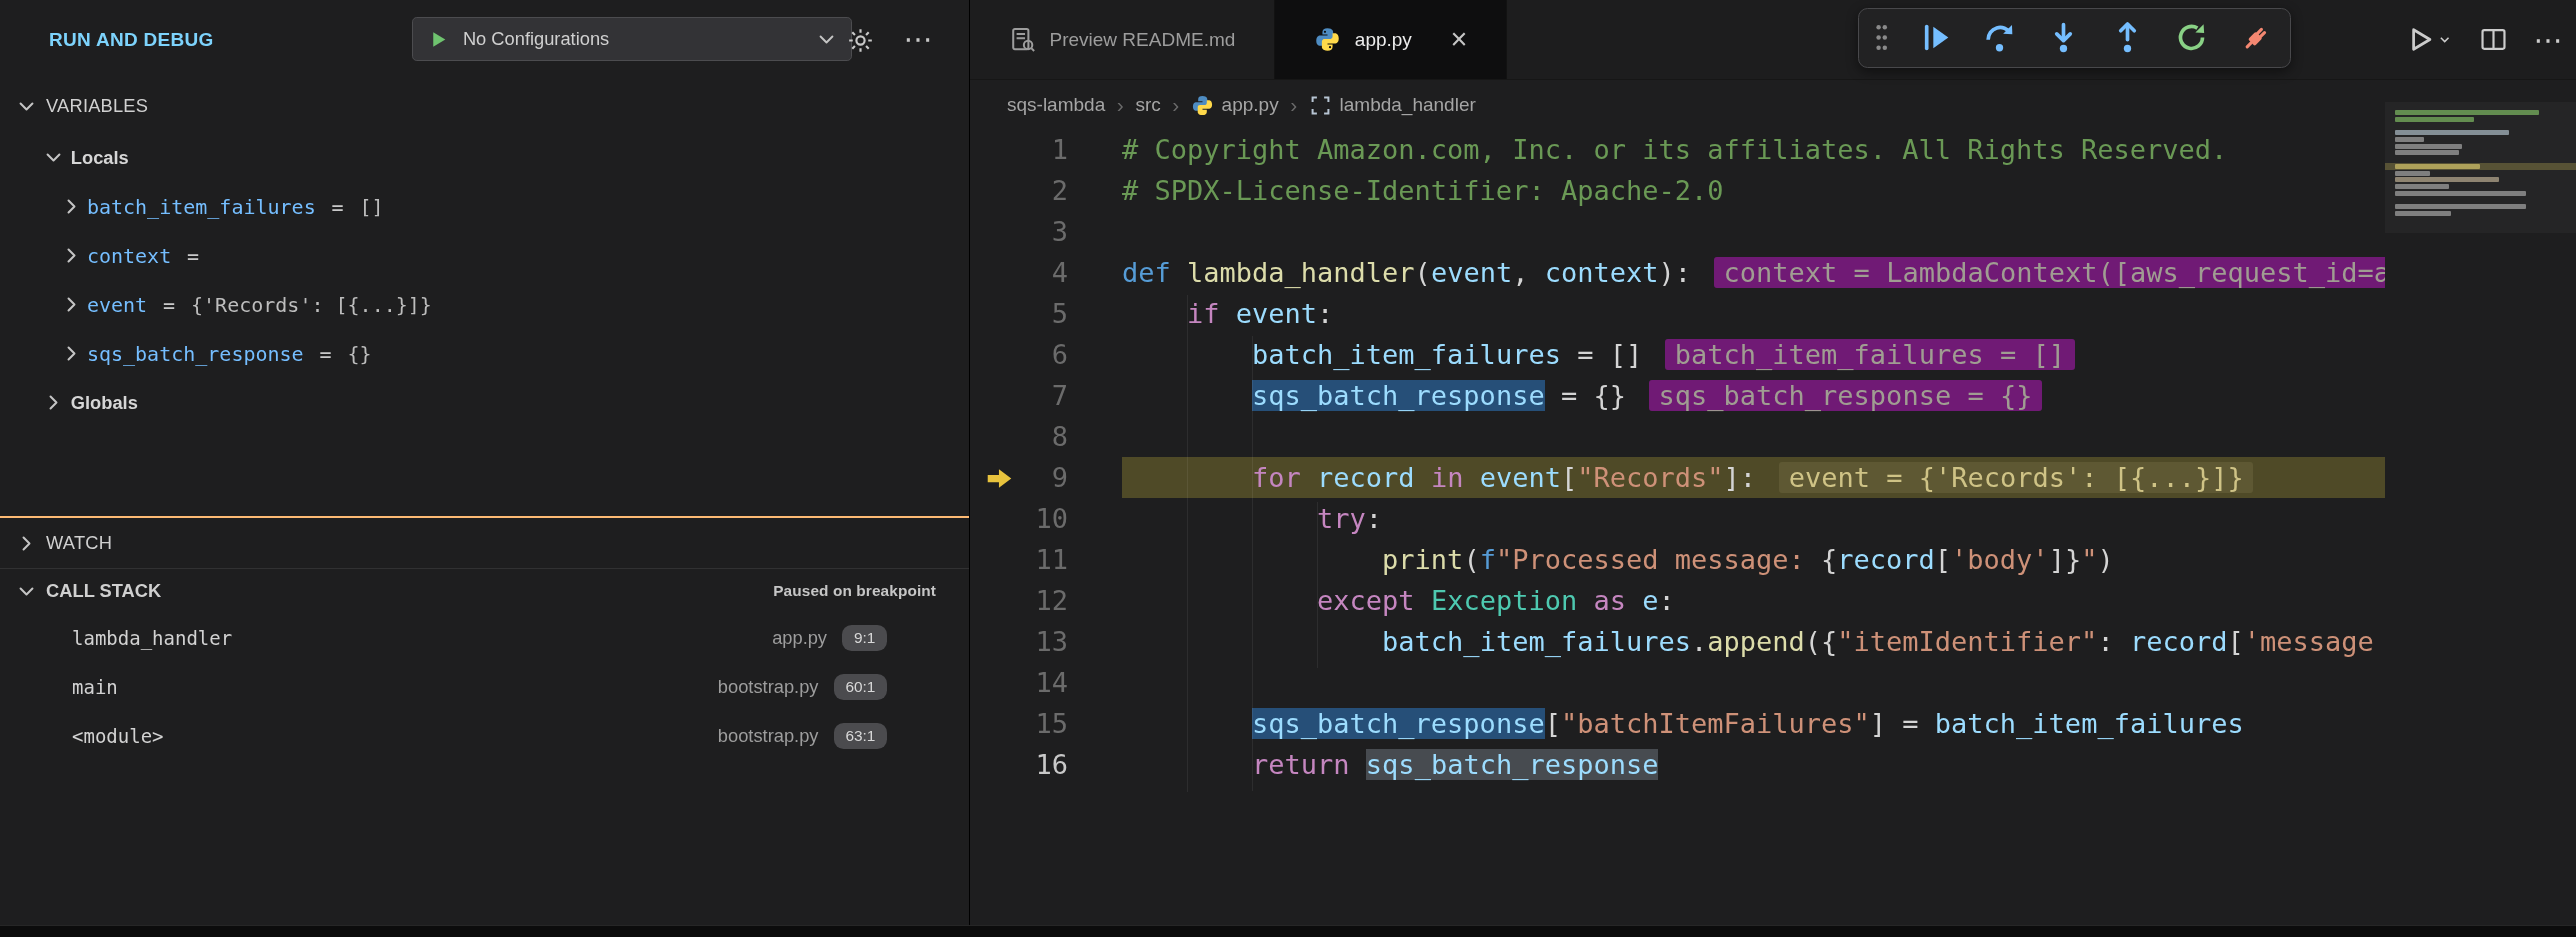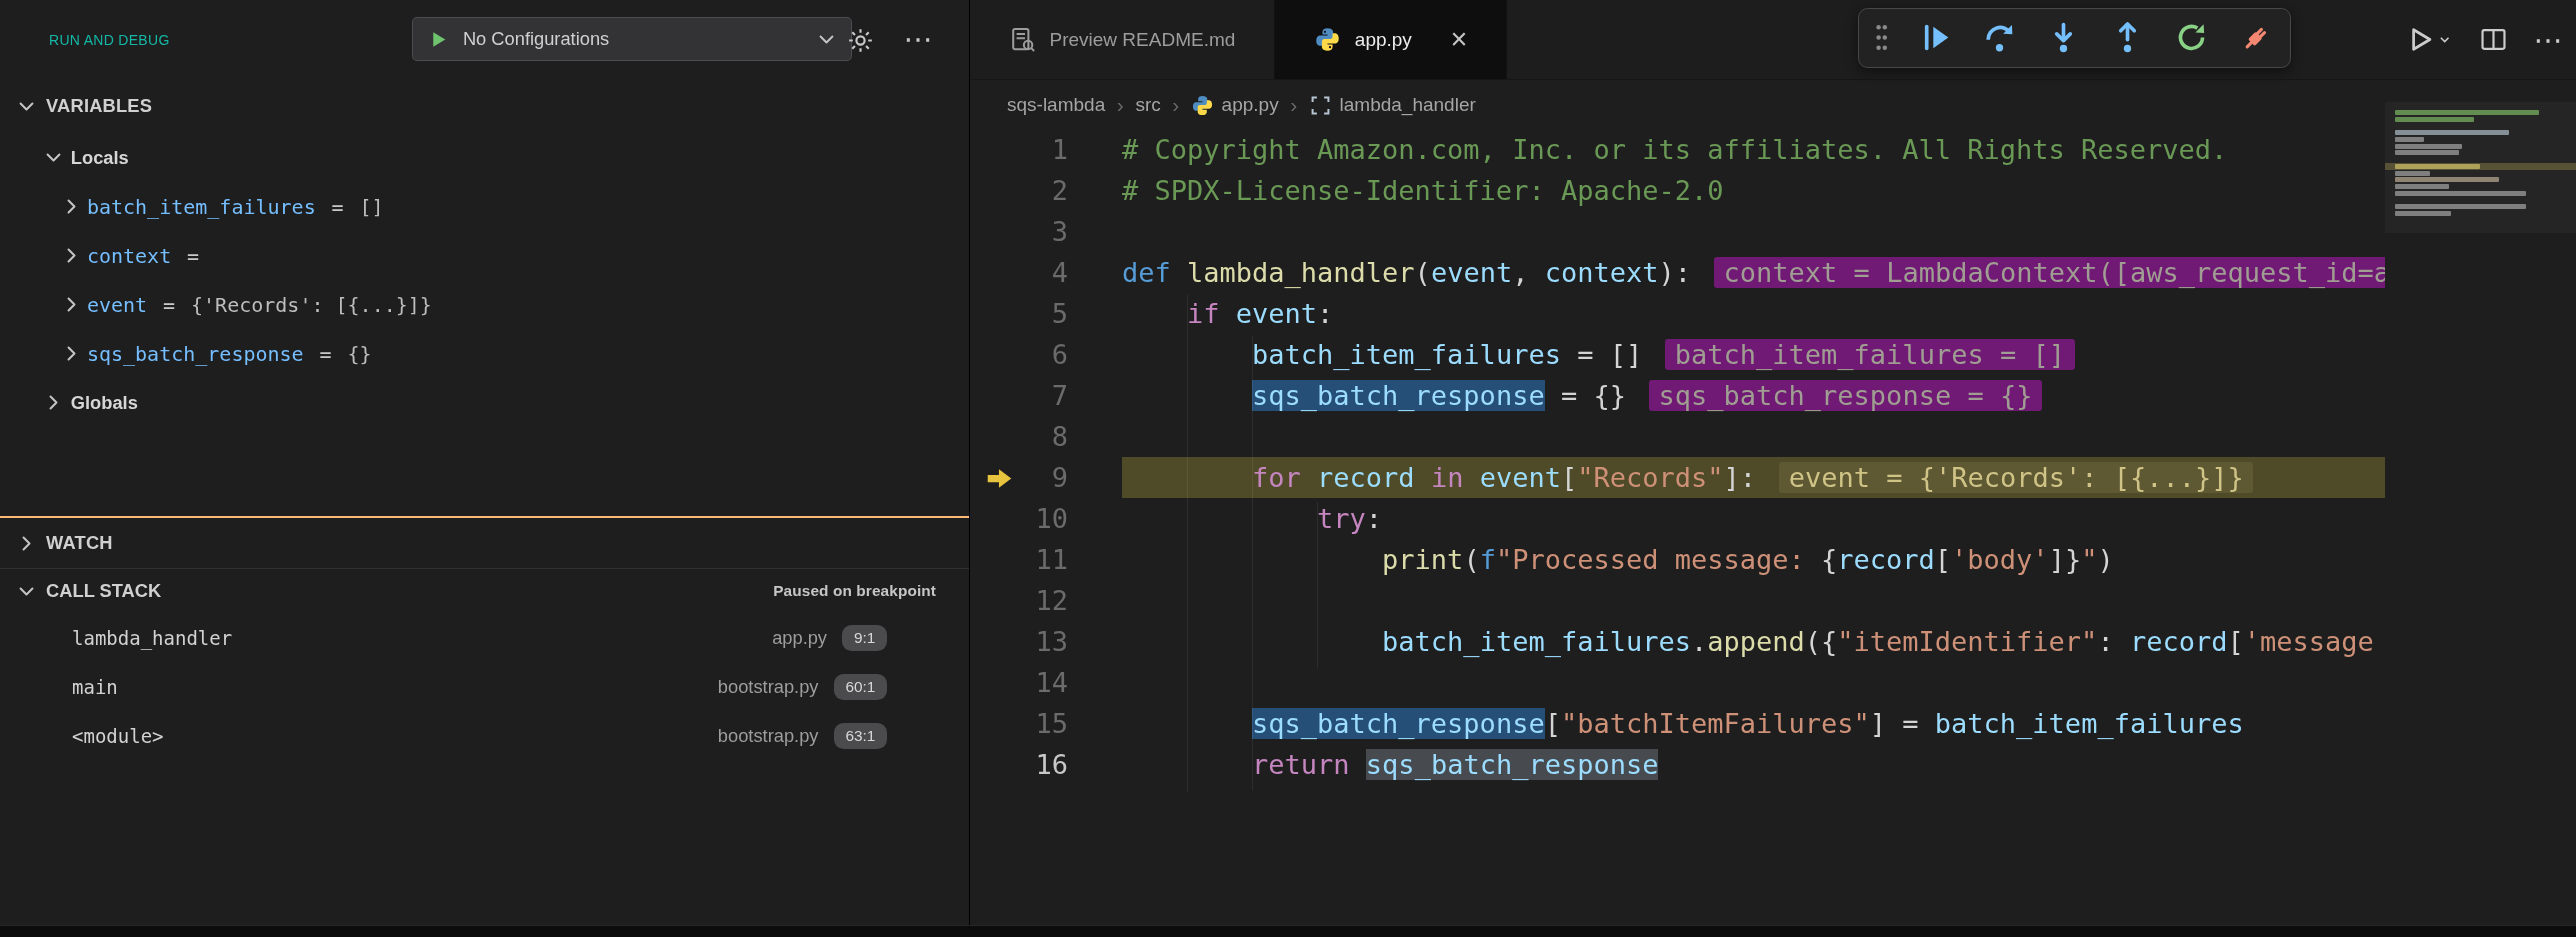--- a/index.html
+++ b/index.html
@@ -3,28 +3,28 @@
 <meta charset="utf-8">
 <style>
   html,body{margin:0;padding:0;background:#1e1e1f;}
   body{width:2576px;height:938px;overflow:hidden;position:relative;
        font-family:"Liberation Sans",sans-serif;color:#cccccc;-webkit-font-smoothing:antialiased;}
   .app{position:absolute;inset:0;}
 
   
   .sidebar{position:absolute;left:0;top:0;width:969px;height:926px;background:#1e1e1f;border-right:1px solid #000;}
   .side-header{position:relative;height:79px;display:flex;align-items:center;padding-left:49px;}
-  .side-title{font-size:14px;font-weight:400;letter-spacing:0.3px;color:#14b8a6;}
+  .side-title{font-size:19px;font-weight:700;letter-spacing:0.3px;color:#7dd3fc;}
   .config-select{position:absolute;left:412px;top:17.3px;width:440px;height:44px;background:#333336;border:1px solid #4c4c4f;border-radius:4.8px;display:flex;align-items:center;padding:0 15.4px;gap:13.5px;box-sizing:border-box;cursor:pointer;}
   .config-label{font-size:18.3px;color:#d0d0d0;flex:1;}
   .icon-btn{background:none;border:none;color:#c8c8c8;cursor:pointer;padding:0;display:flex;align-items:center;justify-content:center;}
   .gear-btn{position:absolute;left:841px;top:23px;width:39px;height:35px;}
   .more-btn{position:absolute;left:897px;top:19px;width:42px;height:39px;font-size:29px;color:#c8c8c8;}
 
-  .section-header{height:39px;display:flex;align-items:center;gap:7.7px;padding-left:15.4px;font-size:18.3px;font-weight:700;color:#d0d0d0;letter-spacing:0.2px;}
+  .section-header{height:39px;display:flex;align-items:center;gap:7.7px;padding-left:15.4px;font-size:18.3px;font-weight:400;color:#d0d0d0;letter-spacing:0.2px;}
   .sec-variables{margin-top:7.7px;}
   .tree{margin-top:7.7px;}
   .twistie{display:inline-flex;width:23px;justify-content:center;align-items:center;flex:none;}
   .twistie.open svg{transform:rotate(90deg);}
   .scope-row{height:49px;display:flex;align-items:center;gap:5.8px;padding-left:42px;font-size:18.3px;font-weight:600;color:#d6d6d6;cursor:pointer;}
   .var-row{height:49px;display:flex;align-items:center;gap:3.9px;padding-left:60px;padding-right:7.7px;overflow:hidden;white-space:pre;font-family:"DejaVu Sans Mono",monospace;font-size:20px;cursor:pointer;}
   .var-name{color:#75beff;flex:none;}
   .var-eq{color:#c9c9c9;flex:none;}
   .var-value{color:#bdbdbd;overflow:hidden;flex:none;}
 
@@ -401,20 +401,21 @@
         <div class="code-line">
           <div class="gutter">
             <span class="ln">11</span>
           </div>
           <div class="line-content"><span class="tok-pn">                </span><span class="tok-fn">print</span><span class="tok-pn">(</span><span class="tok-kw2">f</span><span class="tok-str">"Processed message: </span><span class="tok-pn">{</span><span class="tok-var">record</span><span class="tok-pn">[</span><span class="tok-str">'body'</span><span class="tok-pn">]</span><span class="tok-pn">}</span><span class="tok-str">"</span><span class="tok-pn">)</span></div>
         </div>
         <div class="code-line">
           <div class="gutter">
             <span class="ln">12</span>
           </div>
+          <div class="line-content"><span class="tok-pn">            </span><span class="tok-kw">except</span><span class="tok-pn"> </span><span class="tok-cls">Exception</span><span class="tok-pn"> </span><span class="tok-kw">as</span><span class="tok-pn"> </span><span class="tok-var">e</span><span class="tok-pn">:</span></div>
         </div>
         <div class="code-line">
           <div class="gutter">
             <span class="ln">13</span>
           </div>
           <div class="line-content"><span class="tok-pn">                </span><span class="tok-var">batch_item_failures</span><span class="tok-pn">.</span><span class="tok-fn">append</span><span class="tok-pn">({</span><span class="tok-str">"itemIdentifier"</span><span class="tok-pn">: </span><span class="tok-var">record</span><span class="tok-pn">[</span><span class="tok-str">'message</span></div>
         </div>
         <div class="code-line">
           <div class="gutter">
             <span class="ln">14</span>

